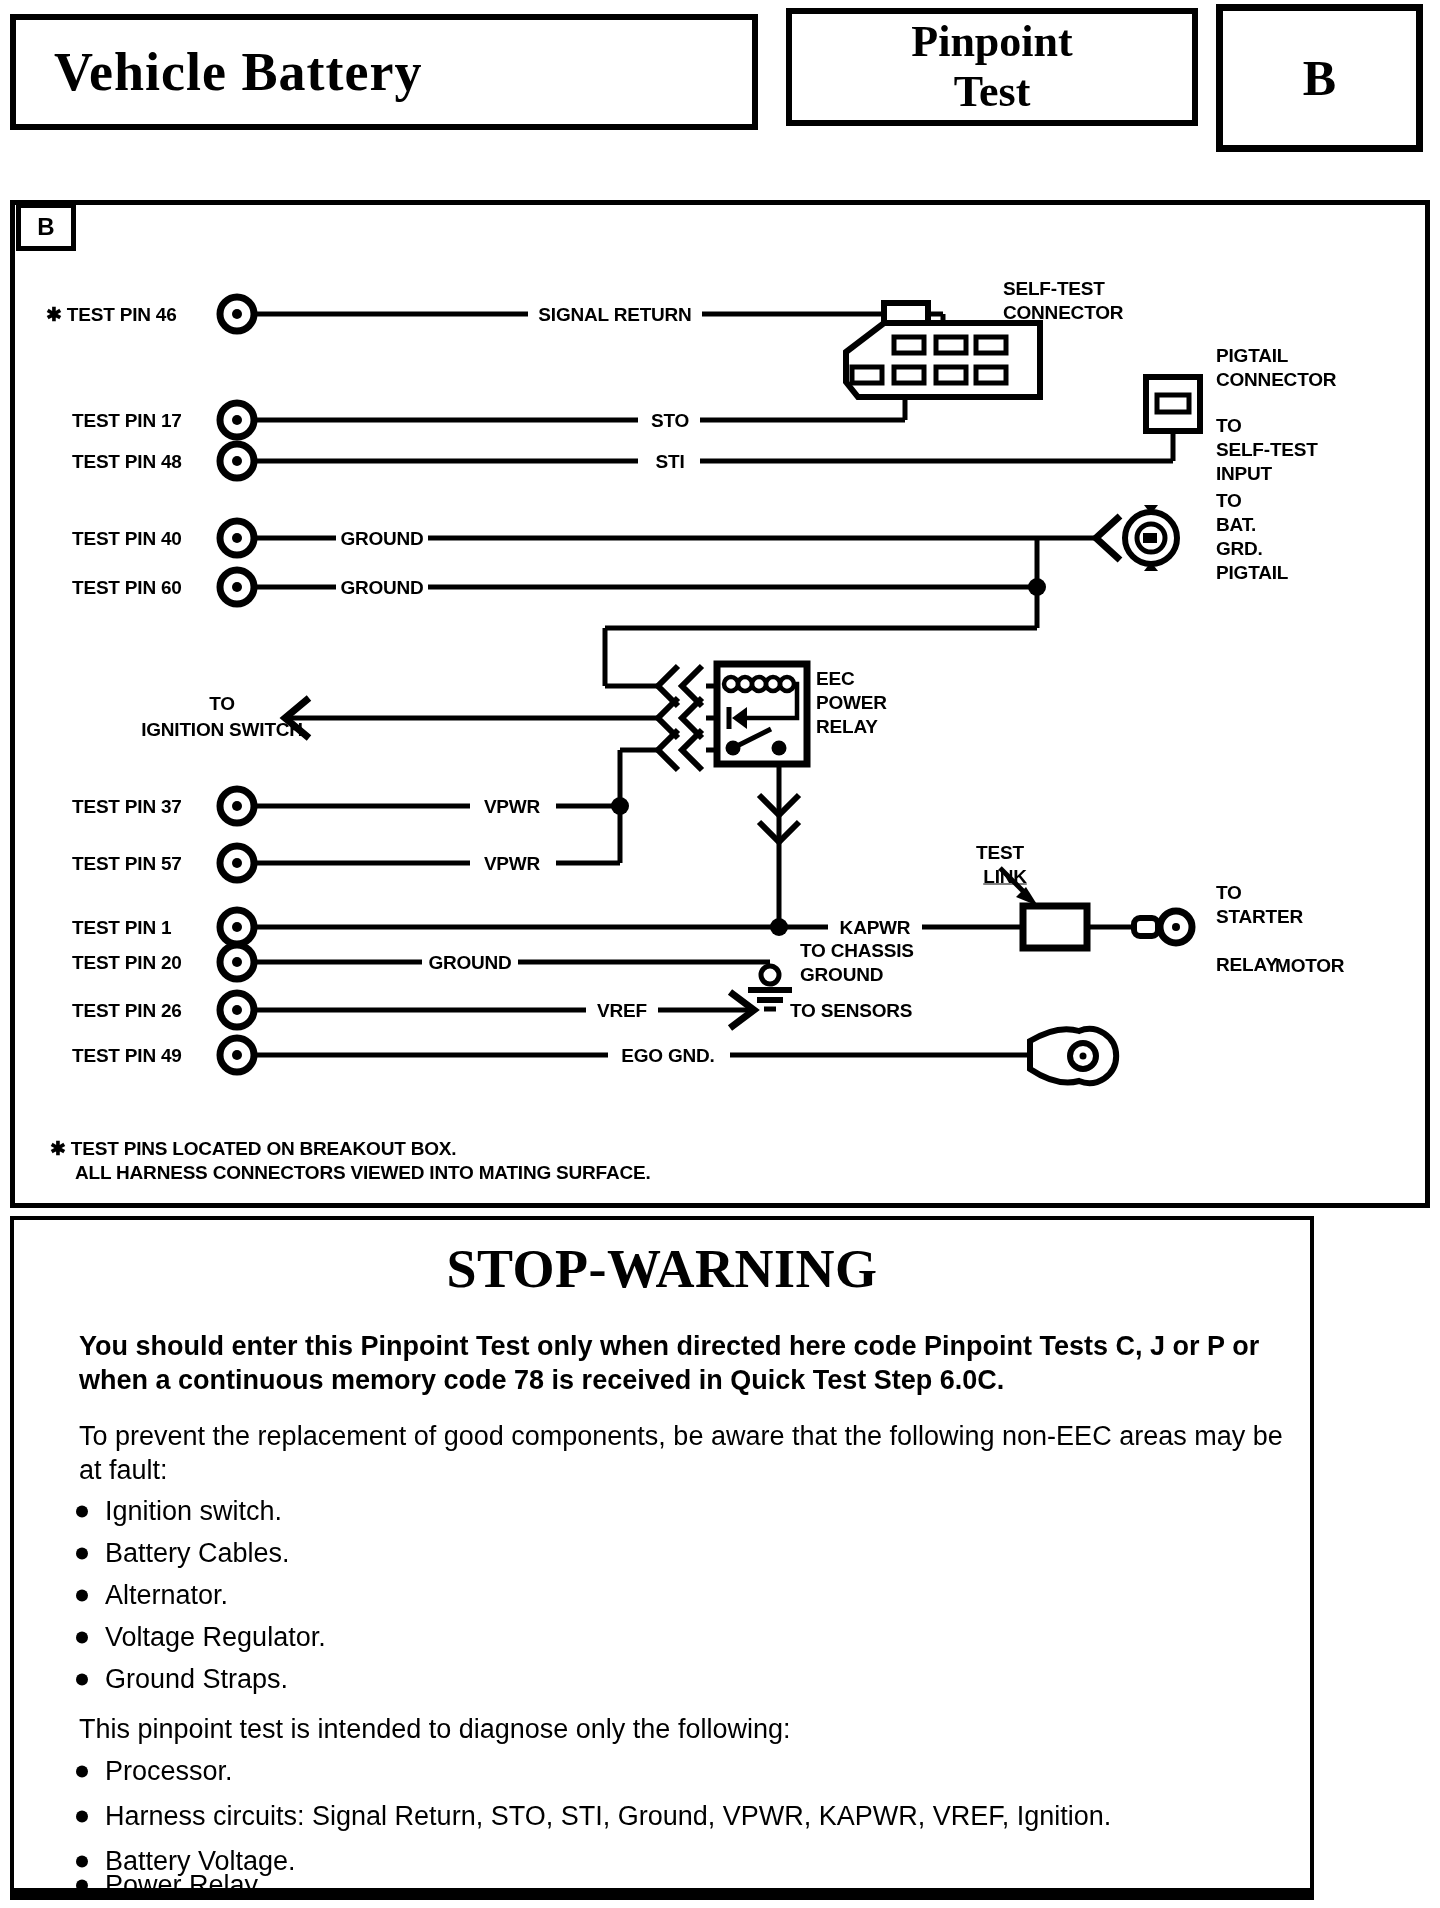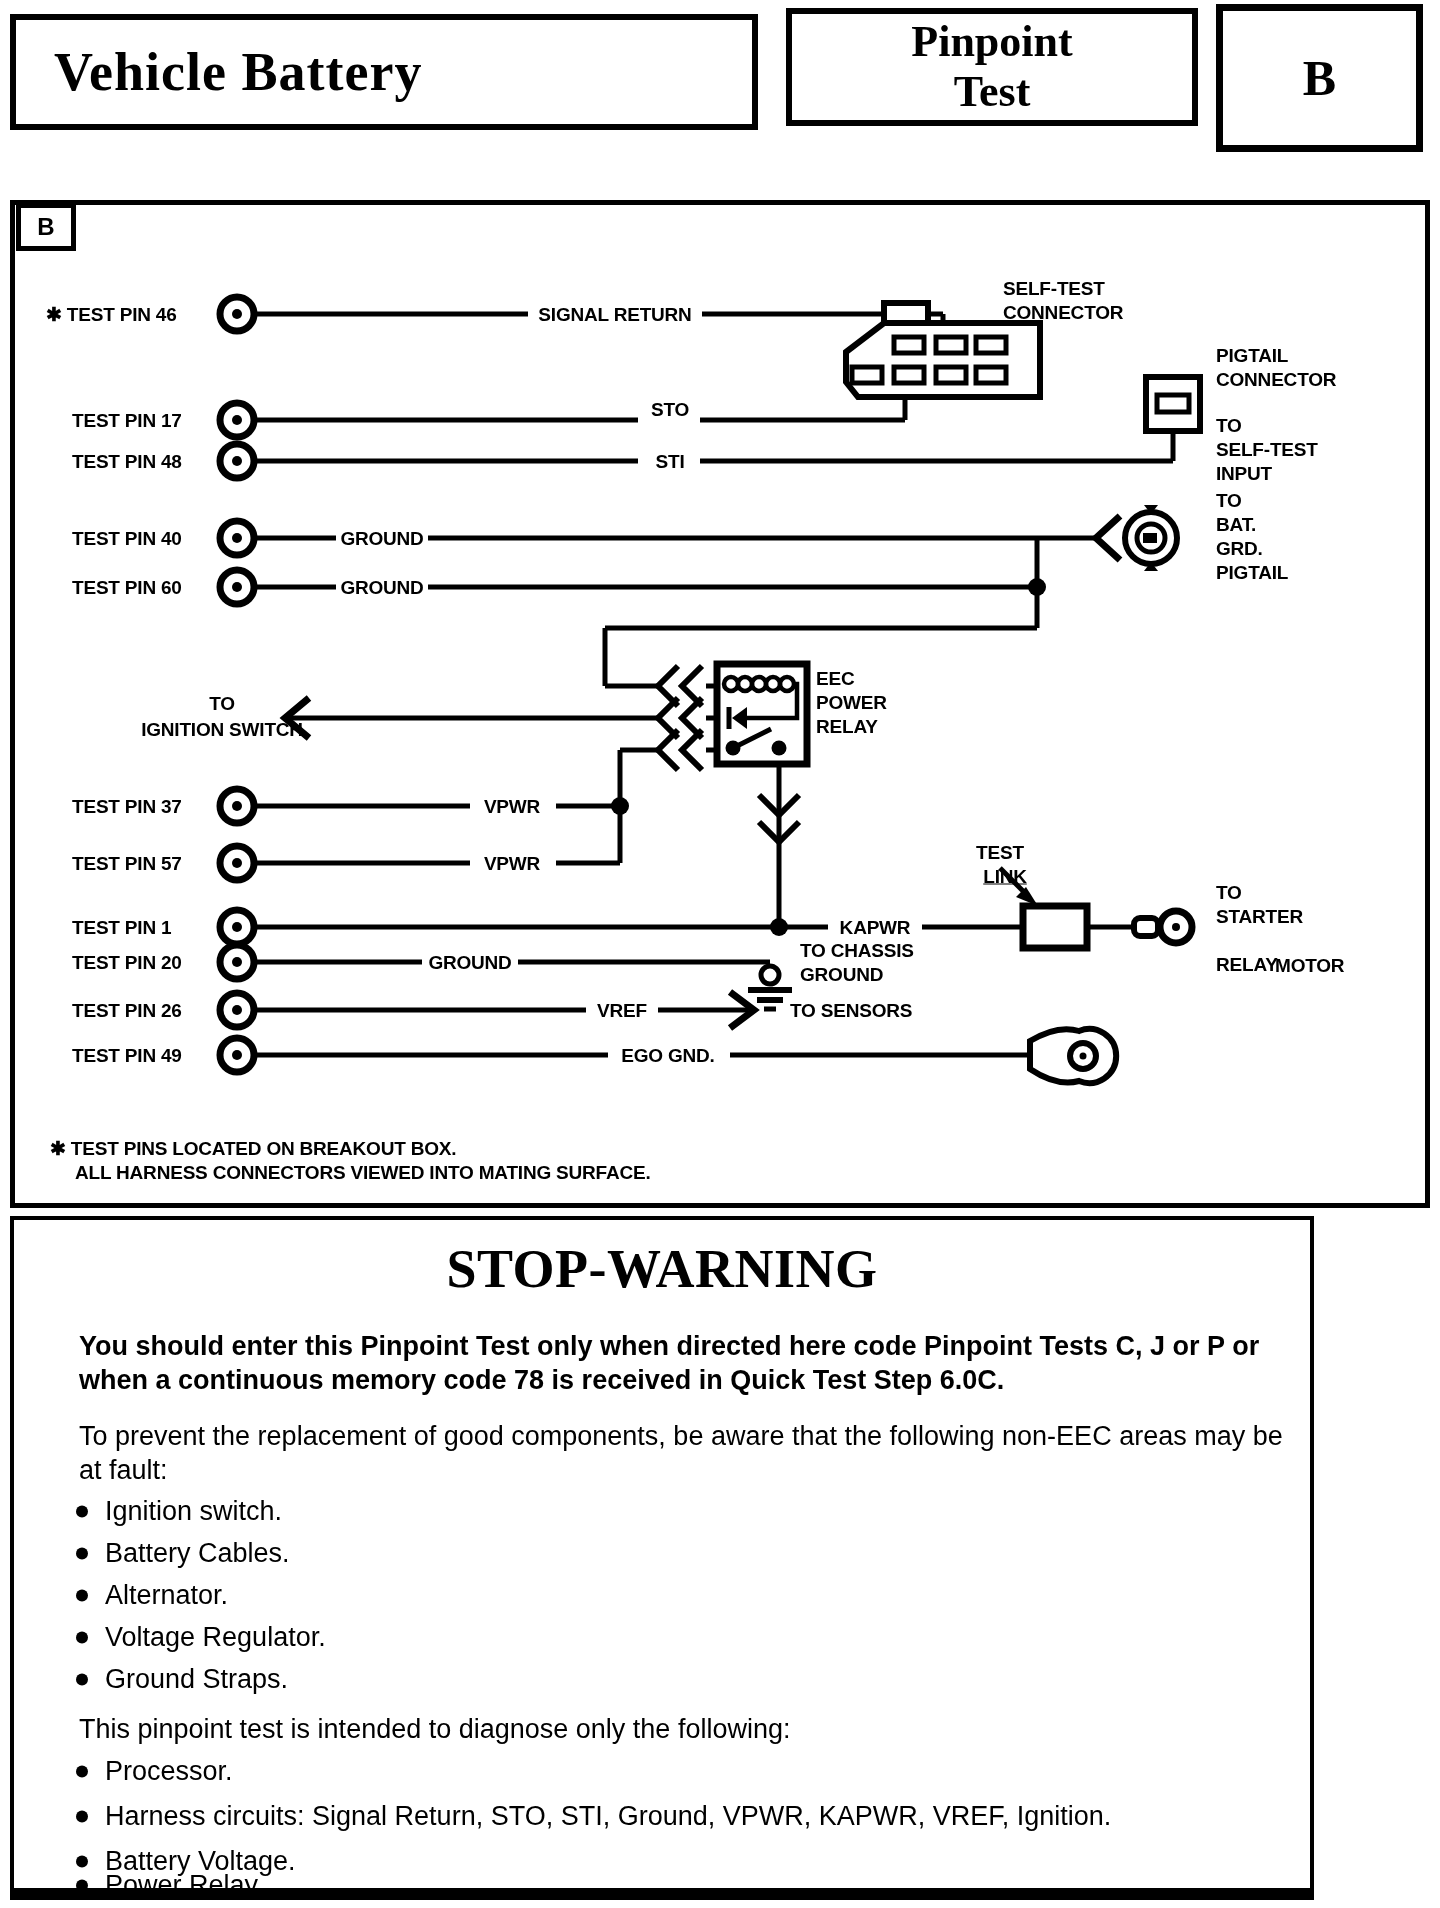--- a/index.html
+++ b/index.html
@@ -246,21 +246,21 @@
     <div class="dl" style="left:57px;top:333px;">TEST PIN 40</div>
     <div class="dl" style="left:57px;top:382px;">TEST PIN 60</div>
     <div class="dl" style="left:57px;top:601px;">TEST PIN 37</div>
     <div class="dl" style="left:57px;top:658px;">TEST PIN 57</div>
     <div class="dl" style="left:57px;top:722px;">TEST PIN 1</div>
     <div class="dl" style="left:57px;top:757px;text-align:right;">TEST PIN 20</div>
     <div class="dl" style="left:57px;top:805px;">TEST PIN 26</div>
     <div class="dl" style="left:57px;top:850px;">TEST PIN 49</div>
 
     <div class="dl c" style="left:600px;top:109px;">SIGNAL RETURN</div>
-    <div class="dl c" style="left:655px;top:204px;">STO</div>
+    <div class="dl c" style="left:655px;top:215px;">STO</div>
     <div class="dl c" style="left:655px;top:256px;">STI</div>
     <div class="dl c" style="left:367px;top:333px;">GROUND</div>
     <div class="dl c" style="left:367px;top:382px;">GROUND</div>
     <div class="dl c" style="left:497px;top:601px;">VPWR</div>
     <div class="dl c" style="left:497px;top:658px;">VPWR</div>
     <div class="dl c" style="left:860px;top:722px;">KAPWR</div>
     <div class="dl c" style="left:455px;top:757px;">GROUND</div>
     <div class="dl c" style="left:607px;top:805px;">VREF</div>
     <div class="dl c" style="left:653px;top:850px;">EGO GND.</div>
 

